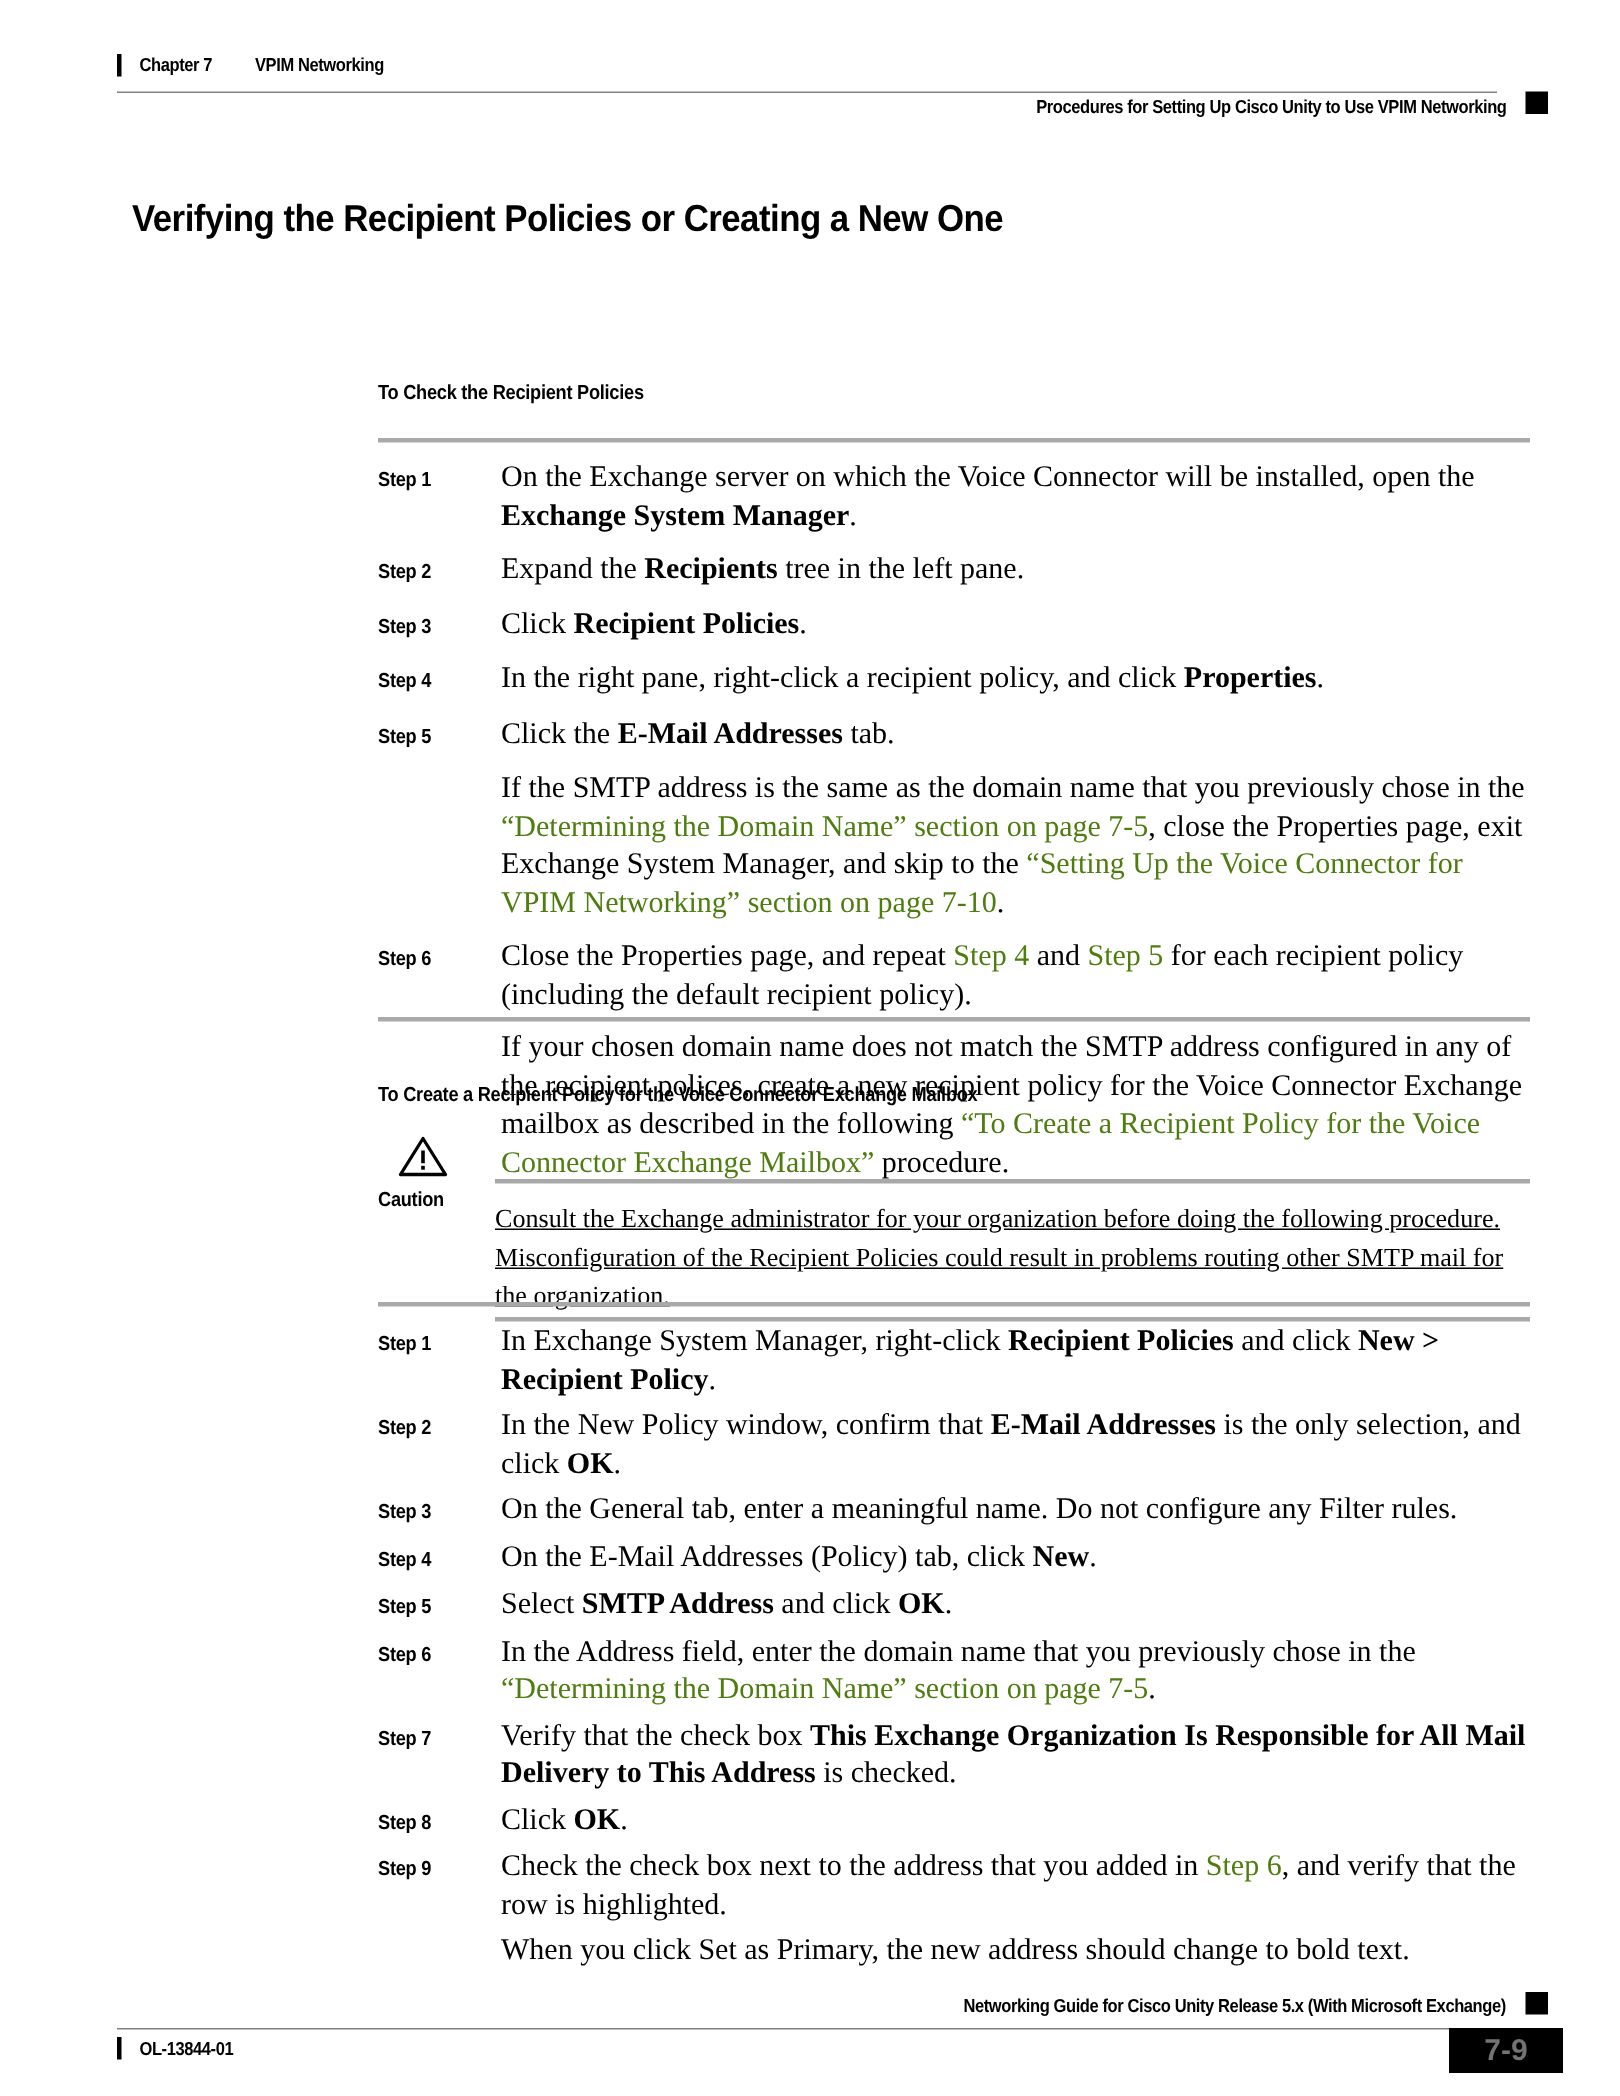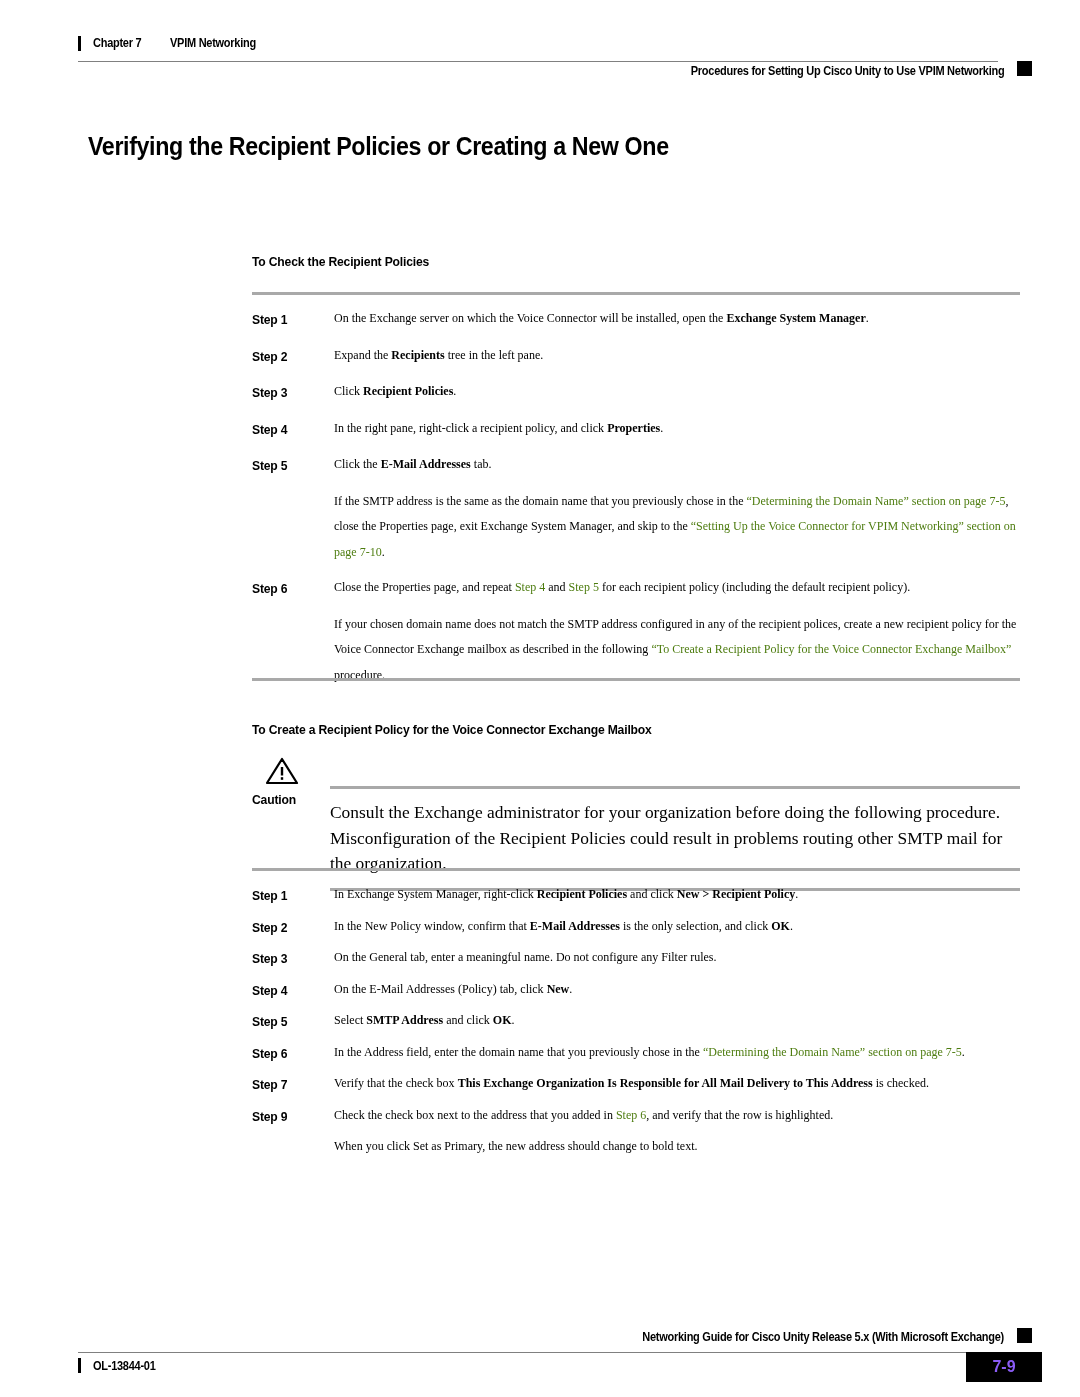--- a/index.html
+++ b/index.html
@@ -150,21 +150,21 @@
     letter-spacing: -0.2px;
     line-height: 25.5px;
     padding-top: 1px;
     white-space: nowrap;
     transform: scaleX(0.9);
     transform-origin: left center;
   }
   .step-body {
     flex: 1 1 auto;
     font-family: "Liberation Serif", serif;
-    font-size: 12px;
+    font-size: 20px;
     line-height: 25.5px;
   }
   b, strong { font-weight: bold; }
   .xref { color: #4d7c0f; }
 
   
   .caution-wrap {
     position: relative;
   }
   .caution-icon {
@@ -198,24 +198,25 @@
     position: absolute;
     left: 78px;
     bottom: 0px;
     width: 690px;
     height: 3px;
     background: #a9a9a9;
   }
   .caution-text {
     margin-left: 78px;
     padding-top: 44px;
-    padding-bottom: 14px;
+    padding-bottom: 4px;
     font-family: "Liberation Serif", serif;
     font-size: 17.4px;
     line-height: 25.5px;
+    text-decoration: underline;
   }
 
   
   .footer {
     position: absolute;
     left: 78px;
     top: 1330px;
     width: 964px;
     height: 62px;
   }
@@ -264,24 +265,24 @@
     transform: scaleX(0.88);
     transform-origin: left center;
   }
   .page-box {
     position: absolute;
     right: 0px;
     top: 22px;
     width: 76px;
     height: 30px;
     background: #000;
-    color: #8b5cf6;
-    font-family: "Liberation Sans", sans-serif;
-    font-weight: bold;
-    font-size: 16px;
+    color: #737373;
+    font-family: "Liberation Sans", sans-serif;
+    font-weight: bold;
+    font-size: 20px;
     display: flex;
     align-items: center;
     justify-content: center;
   }
 </style>
 </head>
 <body>
 
 <div class="page">
 
@@ -407,20 +408,24 @@
     <div class="step-row" style="margin-bottom:5px;">
       <div class="step-label">Step 6</div>
       <div class="step-body"><span>In the Address field, enter the domain name that you previously chose in the </span><a class="xref" href="#" style="text-decoration:none;">“Determining the Domain Name” section on page 7-5</a><span>.</span></div>
     </div>
 
     <div class="step-row" style="margin-bottom:5px;">
       <div class="step-label">Step 7</div>
       <div class="step-body"><span>Verify that the check box </span><b>This Exchange Organization Is Responsible for All Mail Delivery to This Address</b><span> is checked.</span></div>
     </div>
 
+    <div class="step-row" style="margin-bottom:5px;">
+      <div class="step-label">Step 8</div>
+      <div class="step-body"><span>Click </span><b>OK</b><span>.</span></div>
+    </div>
 
     <div class="step-row" style="margin-bottom:5px;">
       <div class="step-label">Step 9</div>
       <div class="step-body"><span>Check the check box next to the address that you added in </span><a class="xref" href="#" style="text-decoration:none;">Step 6</a><span>, and verify that the row is highlighted.</span></div>
     </div>
 
 
     <div class="step-row">
       <div class="step-label"></div>
       <div class="step-body">When you click Set as Primary, the new address should change to bold text.</div>

